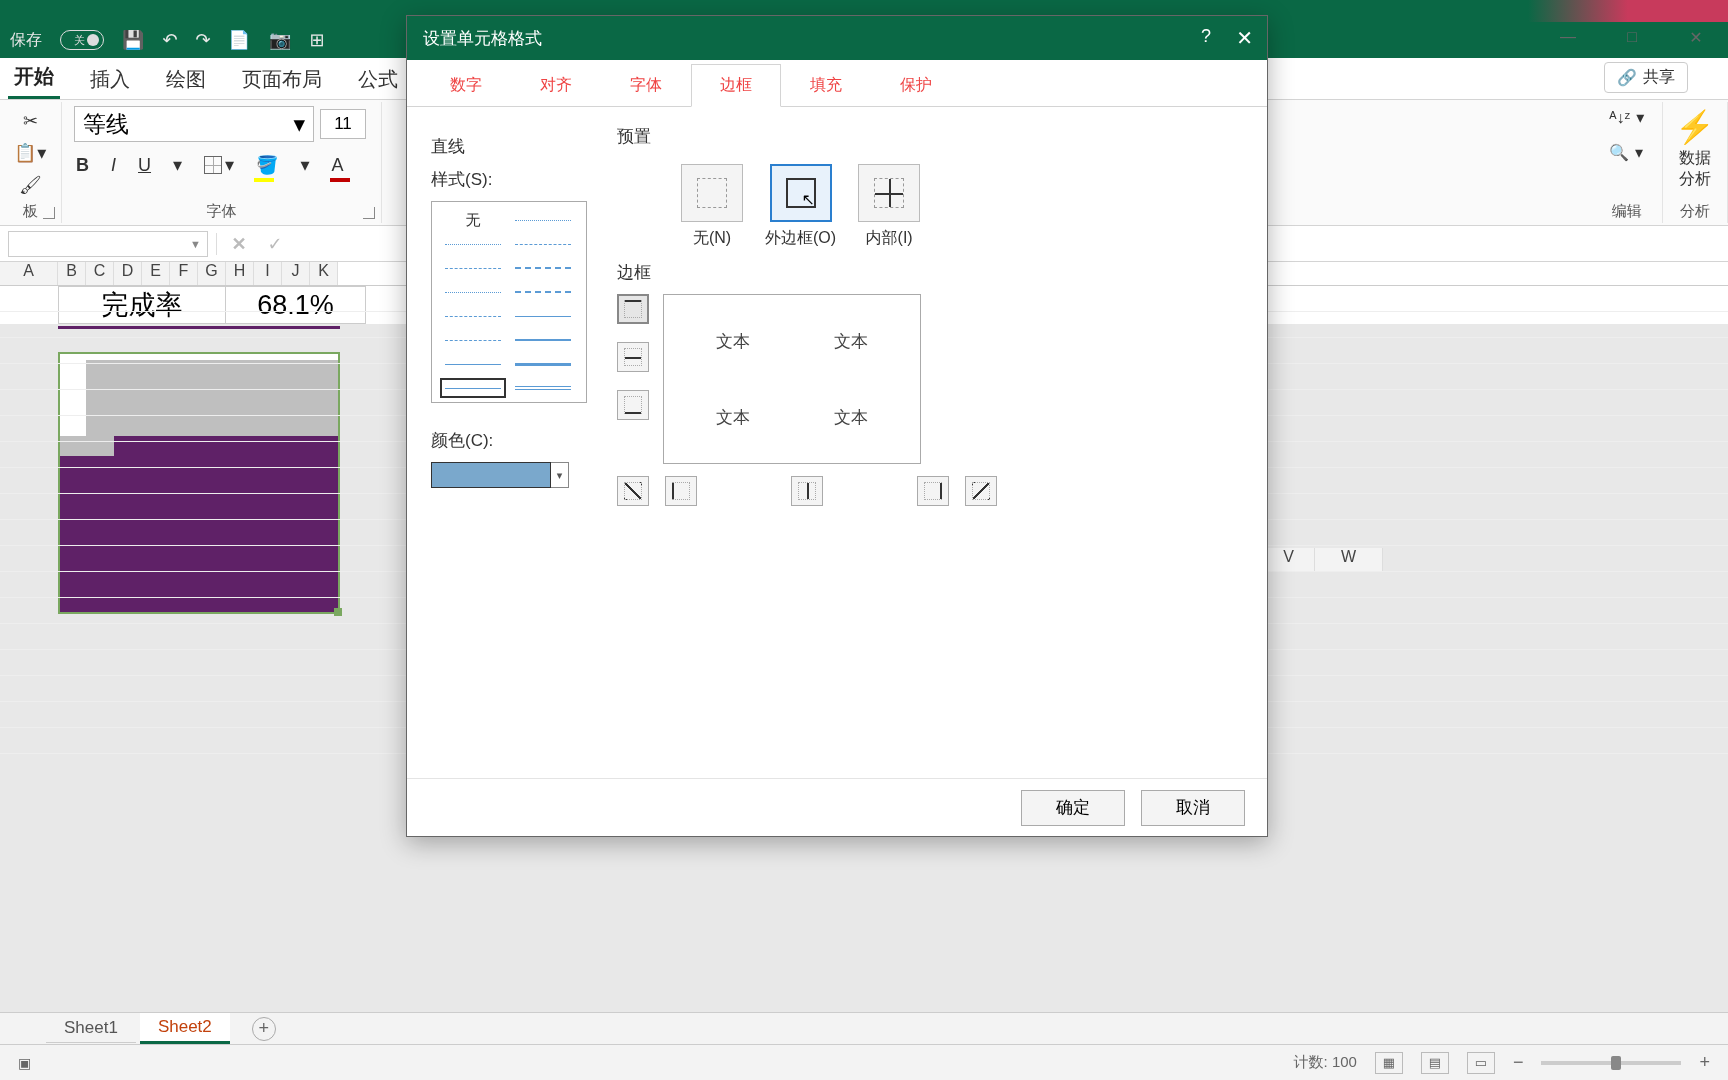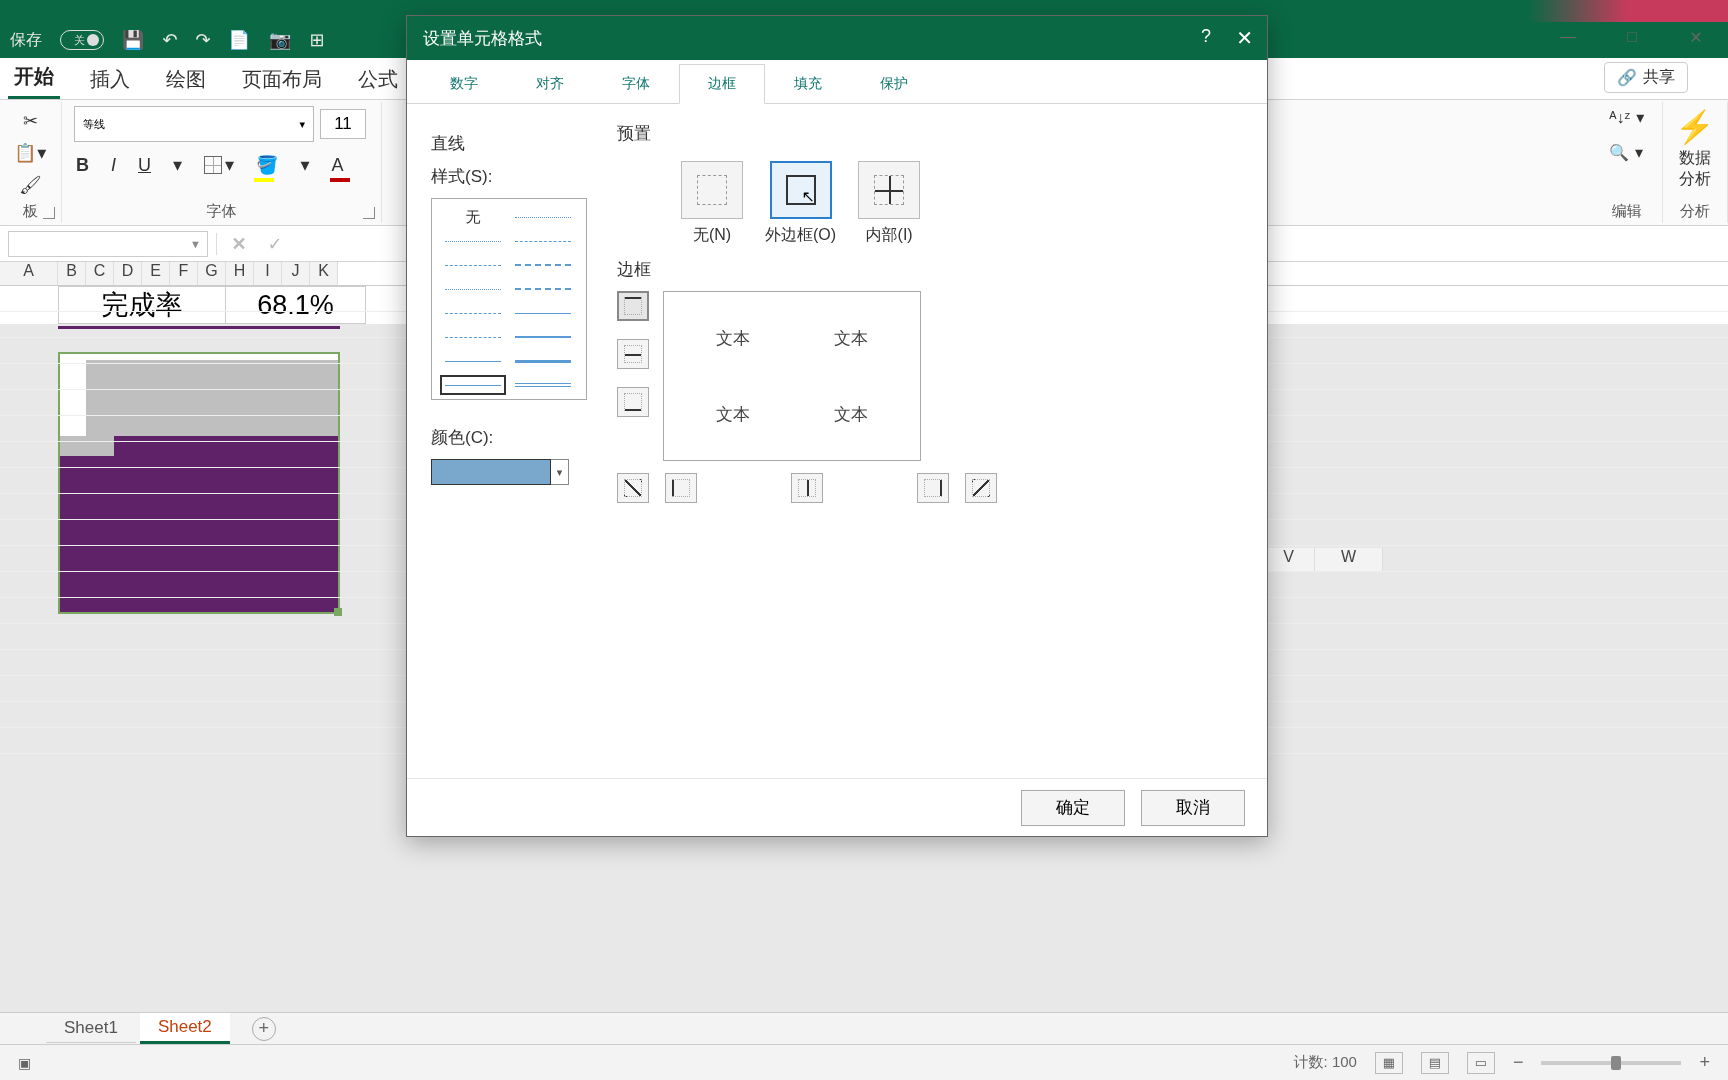--- a/index.html
+++ b/index.html
@@ -32,21 +32,21 @@
 
 .ribbon { height: 126px; background: #fafafa; border-bottom: 1px solid #d4d4d4; display: flex; padding: 2px 0; position: relative; }
 .ribbon-group { border-right: 1px solid #e4e4e4; padding: 4px 12px 0 12px; display: flex; flex-direction: column; position: relative; }
 .ribbon-group-label { position: absolute; bottom: 2px; left: 0; right: 0; text-align: center; font-size: 15px; color: #555; }
 .group-launcher { position: absolute; bottom: 4px; right: 6px; width: 12px; height: 12px; border-right: 1px solid #888; border-bottom: 1px solid #888; }
 
 .clip-col { display: flex; flex-direction: column; gap: 10px; align-items: center; padding-top: 4px; }
 .clip-icon { font-size: 18px; color: #333; }
 
 .font-row1 { display: flex; align-items: center; gap: 6px; margin-bottom: 8px; }
-.font-select { width: 240px; height: 30px; border: 1px solid #bbb; background: #fff; font-size: 11px; padding: 17px 8px; display: flex; align-items: center; justify-content: space-between; }
+.font-select { width: 240px; height: 30px; border: 1px solid #bbb; background: #fff; font-size: 23px; padding: 17px 8px; display: flex; align-items: center; justify-content: space-between; }
 .size-input { width: 46px; height: 30px; border: 1px solid #bbb; background: #fff; font-size: 17px; text-align: center; }
 .font-row2 { display: flex; align-items: center; gap: 18px; }
 .fmt-btn { font-size: 18px; color: #333; padding: 4px 2px; cursor: pointer; }
 .fmt-btn.italic { font-style: italic; }
 .fmt-btn.underline { text-decoration: underline; }
 .border-btn { display: inline-flex; align-items: center; gap: 3px; }
 .border-sq { width: 18px; height: 18px; border: 1px solid #666; position: relative; }
 .border-sq::before, .border-sq::after { content:""; position:absolute; background:#aaa; }
 .border-sq::before { top:50%; left:0; right:0; height:1px; }
 .border-sq::after { left:50%; top:0; bottom:0; width:1px; }
@@ -109,21 +109,21 @@
 .zoom-thumb { position: absolute; top: -5px; left: 50%; width: 10px; height: 14px; background: #888; border-radius: 2px; }
 .zoom-plus, .zoom-minus { cursor: pointer; font-size: 18px; color: #666; }
 
 
 .dialog { position: absolute; top: 15px; left: 379px; width: 862px; height: 822px; background: #fff; border: 1px solid #666; box-shadow: 0 6px 24px rgba(0,0,0,0.3); display: flex; flex-direction: column; margin-left: 27px; }
 .dialog-title { height: 44px; background: #0a6845; color: #fff; display: flex; align-items: center; padding: 0 16px; font-size: 17px; position: relative; }
 .dialog-help { position: absolute; right: 56px; top: 10px; color: #fff; font-size: 18px; cursor: pointer; }
 .dialog-close { position: absolute; right: 14px; top: 10px; color: #fff; font-size: 20px; cursor: pointer; }
 
 .dialog-tabs { display: flex; border-bottom: 1px solid #d4d4d4; padding: 4px 14px 0 14px; gap: 0; }
-.dtab { padding: 10px 28px; font-size: 14px; color: #0f766e; border: 1px solid transparent; border-bottom: none; cursor: pointer; }
+.dtab { padding: 10px 28px; font-size: 16px; color: #ef4444; border: 1px solid transparent; border-bottom: none; cursor: pointer; }
 .dtab.active { border-color: #d4d4d4; background: #fff; border-bottom: 1px solid #fff; margin-bottom: -1px; }
 
 .dialog-body { flex: 1; padding: 18px 24px; font-size: 17px; color: #333; position: relative; }
 .section-label { font-size: 17px; color: #333; margin-bottom: 10px; }
 
 .left-col { position: absolute; top: 28px; left: 24px; width: 180px; }
 .style-box { border: 1px solid #aaa; width: 156px; height: 202px; padding: 6px; display: flex; flex-wrap: wrap; align-content: flex-start; }
 .style-swatch { width: 66px; height: 20px; margin: 2px; border: 1px solid transparent; display: flex; align-items: center; justify-content: center; }
 .style-swatch.sel { border: 2px solid #333; }
 .ls-none { font-size: 15px; color: #333; }

